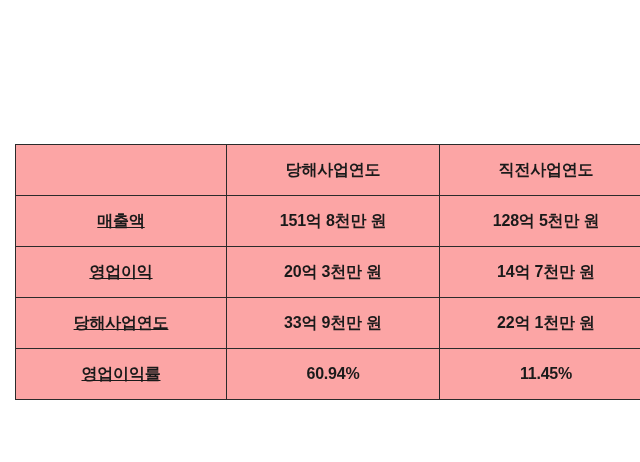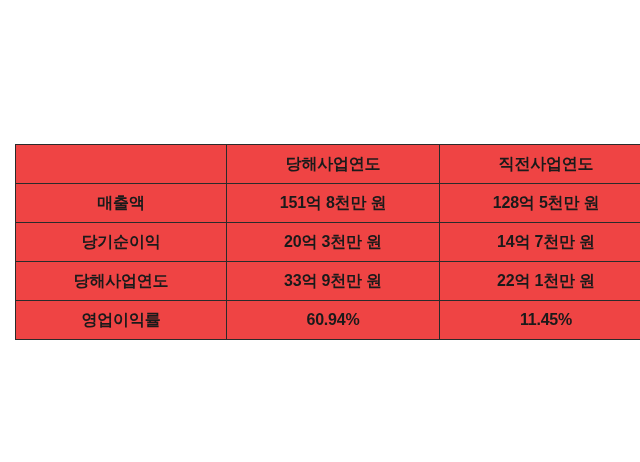--- a/index.html
+++ b/index.html
@@ -31,24 +31,24 @@
     table-layout: fixed;
   }
   table.fin-table td {
     border: 1px solid #2b2b2b;
     height: 34px;
     text-align: center;
     vertical-align: middle;
     font-size: 16px;
     font-weight: bold;
     letter-spacing: -0.2px;
-    padding: 2px 4px;
-    background: #ef4444;
+    padding: 8px 4px;
+    background: #fca5a5;
   }
-  table.fin-table td.col-label { width: 202px; }
+  table.fin-table td.col-label { width: 202px; text-decoration: underline; }
   table.fin-table td.col-cur   { width: 204px; }
   table.fin-table td.col-prev  { width: 204px; }
   table.fin-table tr.header-row td {
     font-weight: bold;
   }
   td.empty-cell { }
 </style>
 </head>
 <body>
 
@@ -60,21 +60,21 @@
           <td class="col-label empty-cell"></td>
           <td class="col-cur">당해사업연도</td>
           <td class="col-prev">직전사업연도</td>
         </tr>
         <tr>
           <td class="col-label">매출액</td>
           <td class="col-cur">151억 8천만 원</td>
           <td class="col-prev">128억 5천만 원</td>
         </tr>
         <tr>
-          <td class="col-label">당기순이익</td>
+          <td class="col-label">영업이익</td>
           <td class="col-cur">20억 3천만 원</td>
           <td class="col-prev">14억 7천만 원</td>
         </tr>
         <tr>
           <td class="col-label">당해사업연도</td>
           <td class="col-cur">33억 9천만 원</td>
           <td class="col-prev">22억 1천만 원</td>
         </tr>
         <tr>
           <td class="col-label">영업이익률</td>

